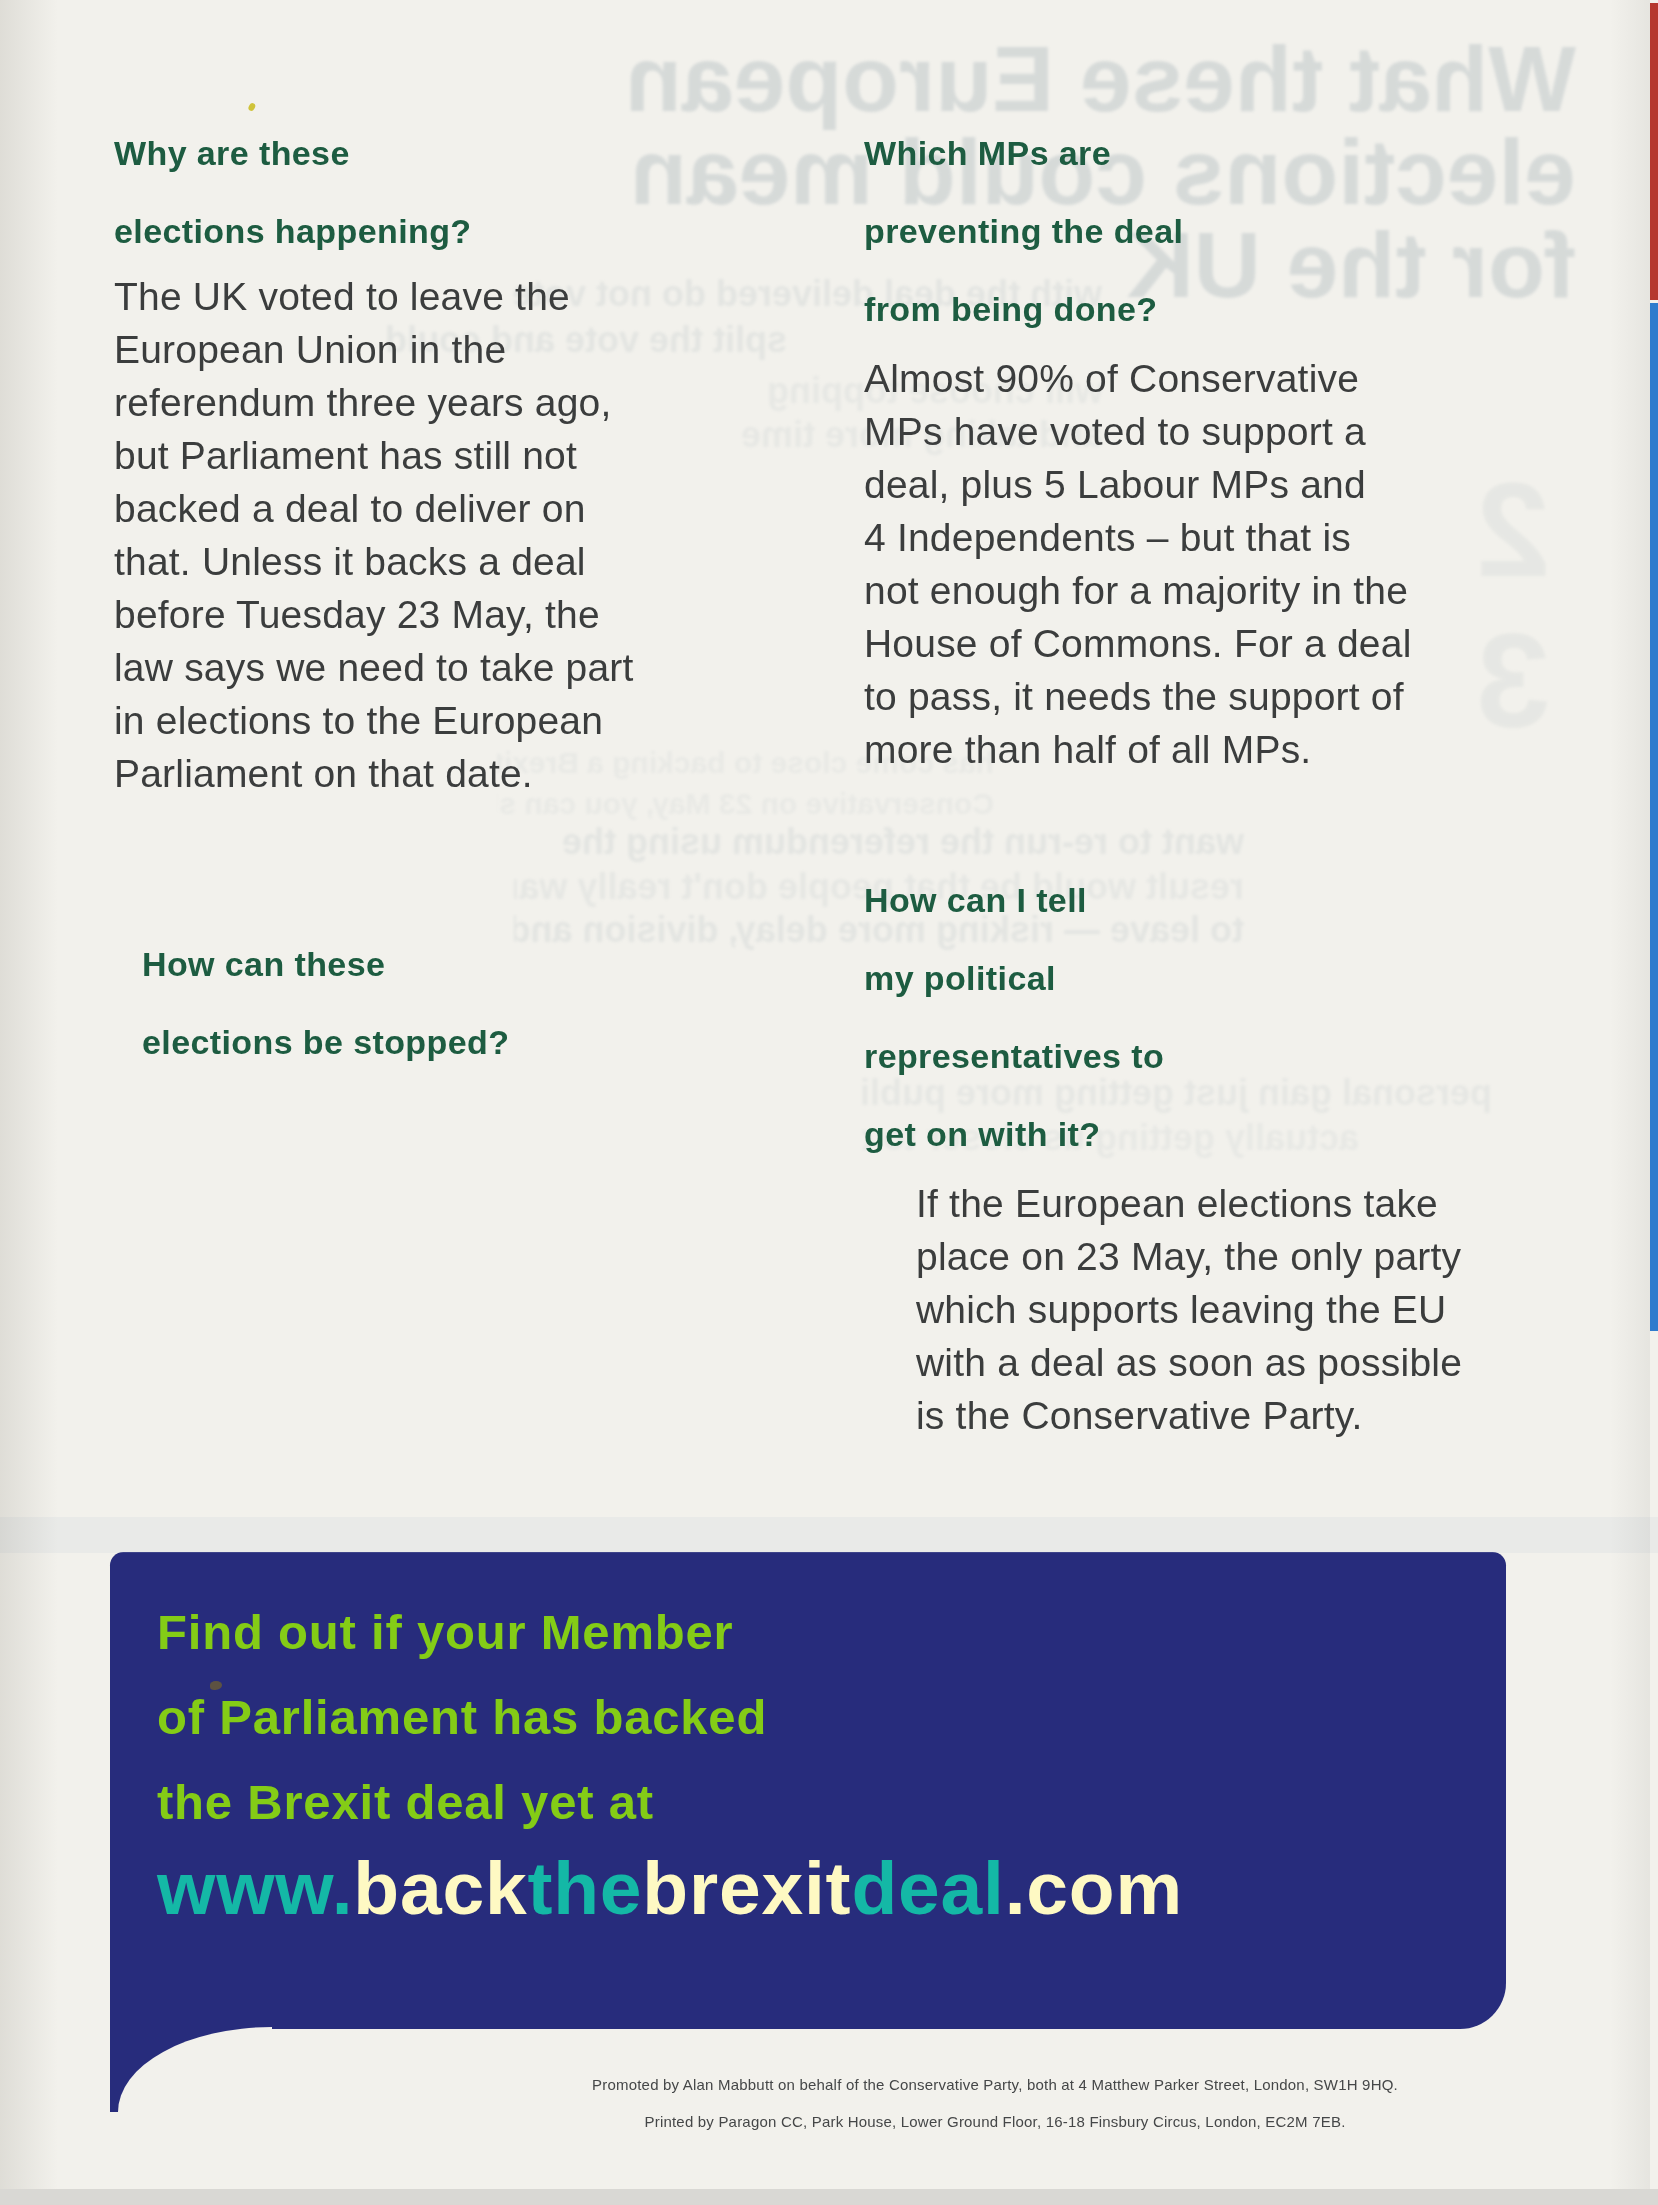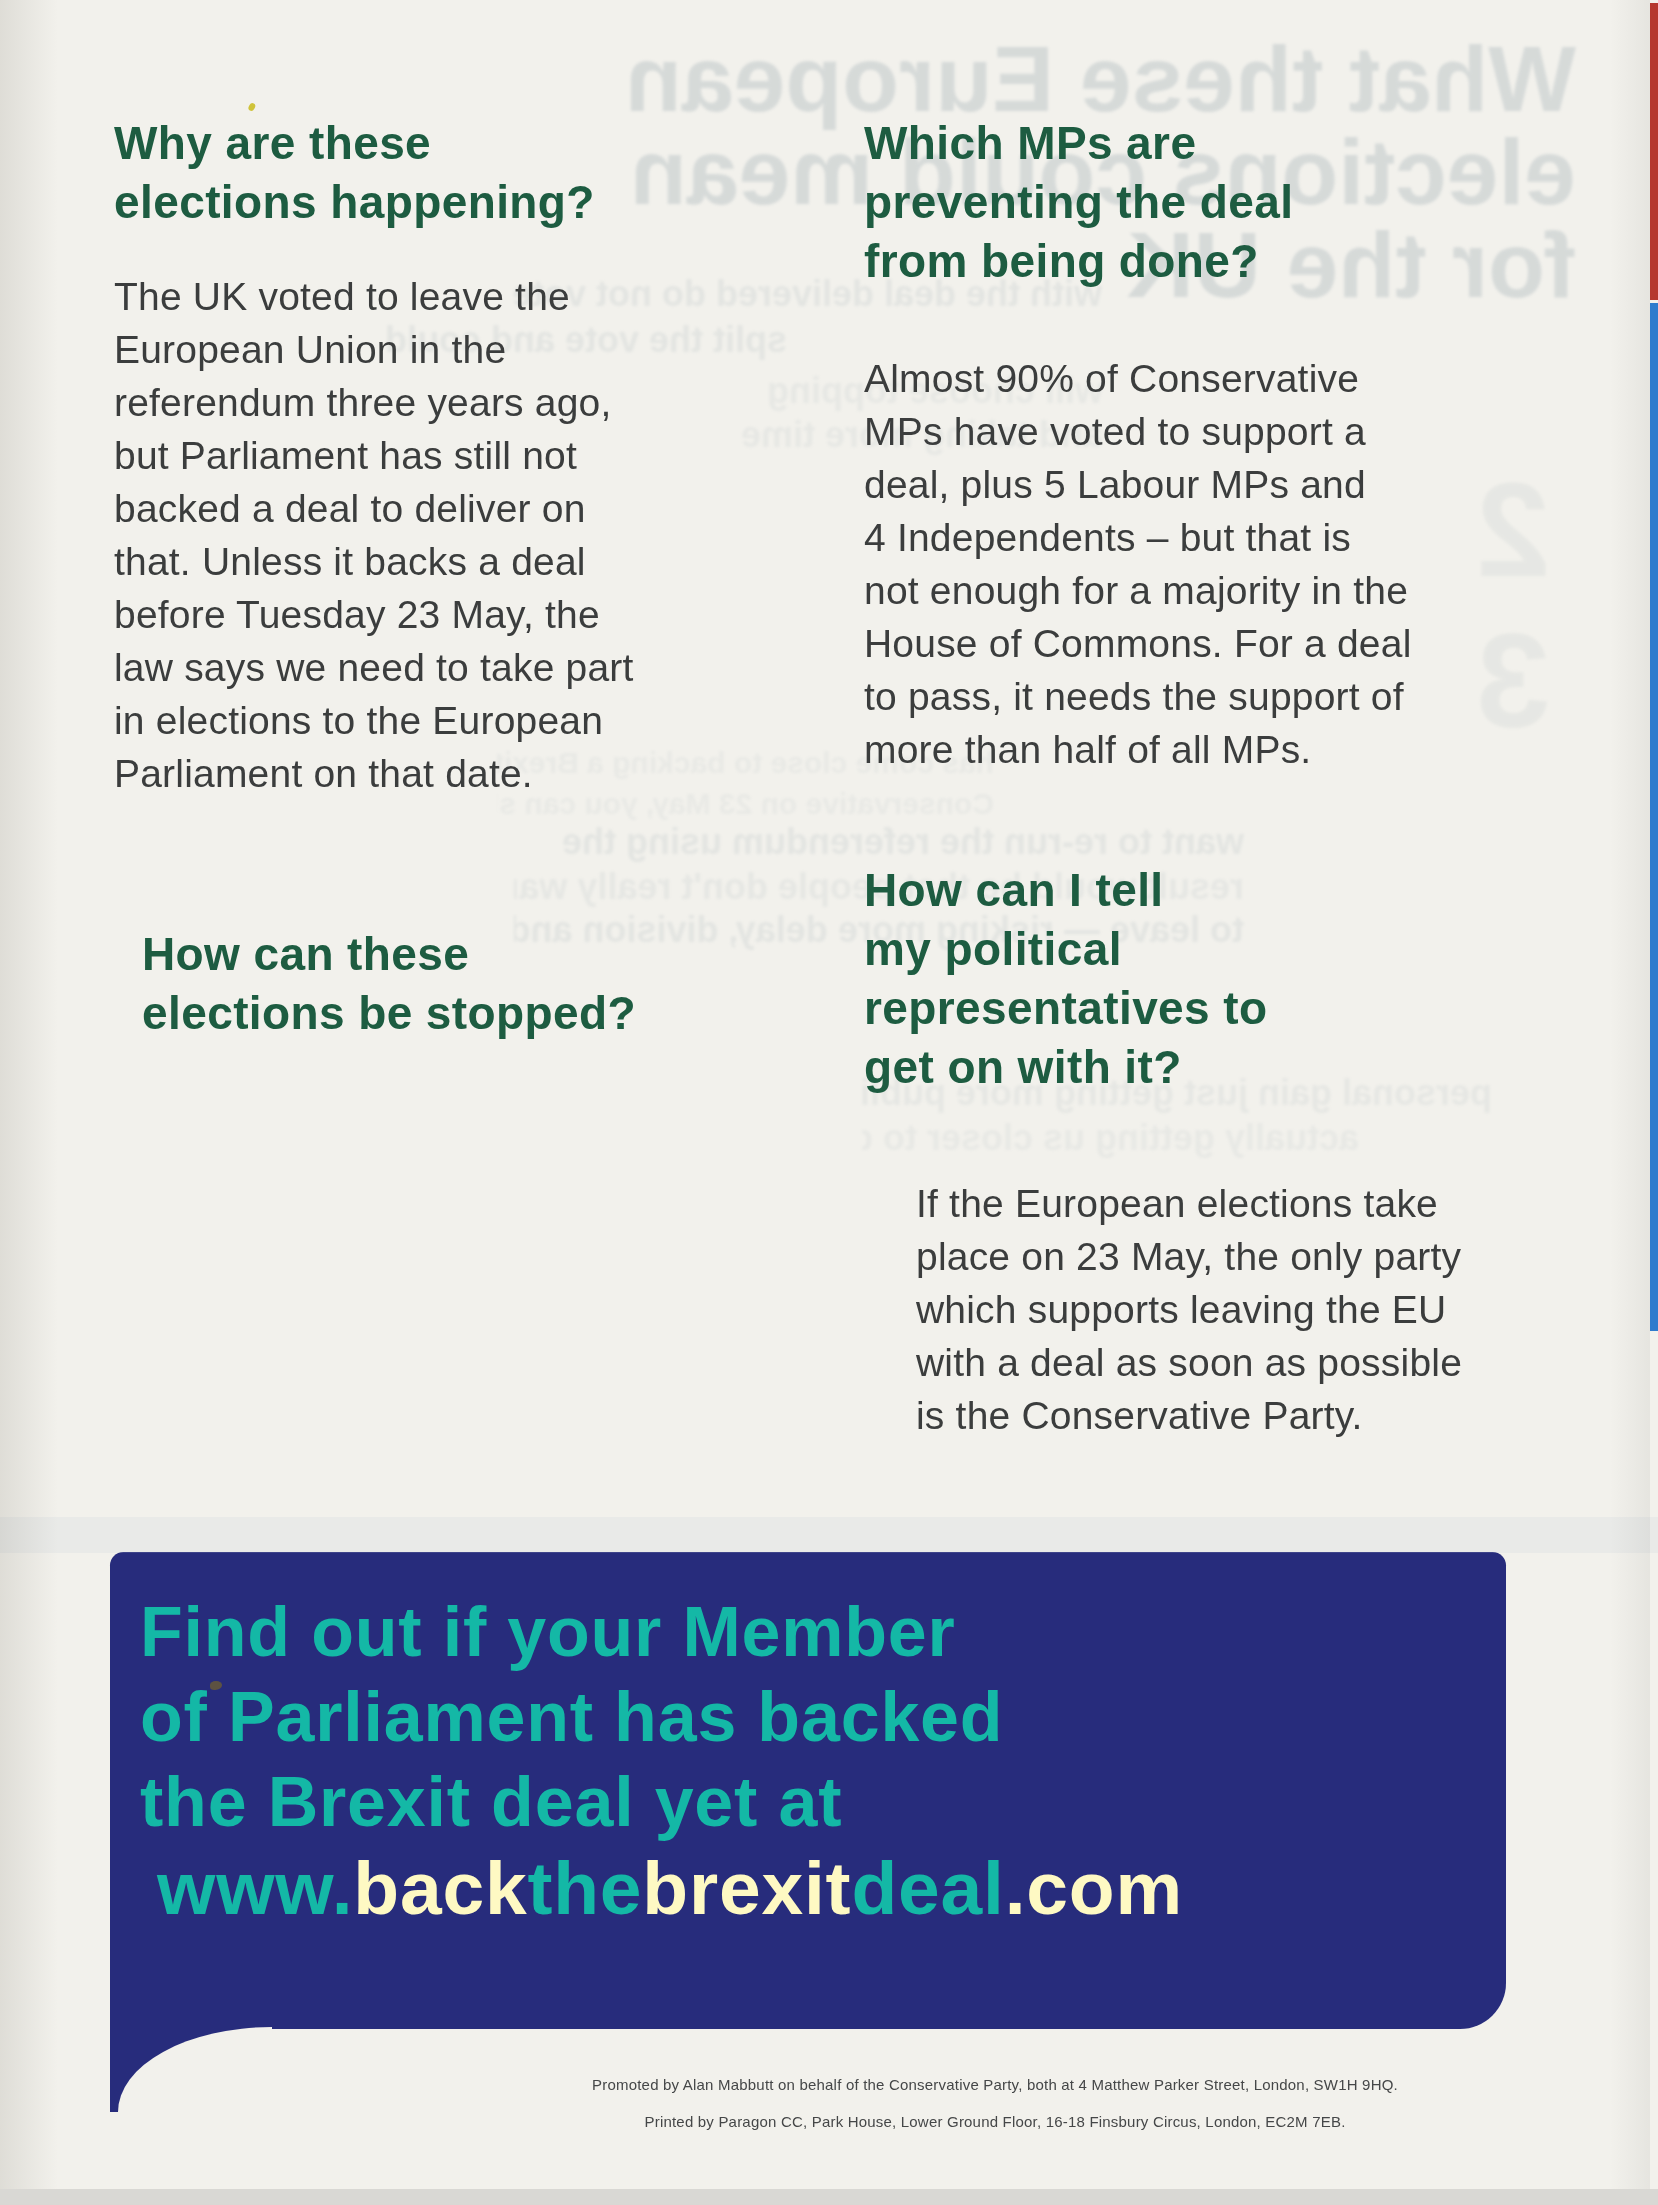--- a/index.html
+++ b/index.html
@@ -4,21 +4,21 @@
 <style>
   html,body{margin:0;padding:0;background:#777;}
   .page{
     position:relative;width:1658px;height:2205px;overflow:hidden;
     background:#f2f1ec;
     font-family:"Liberation Sans","DejaVu Sans",sans-serif;
   }
   .abs{position:absolute;}
   
   .h{
-    color:#1d5c41;font-weight:700;font-size:46px;line-height:59px;
+    color:#1d5c41;font-weight:700;font-size:34px;line-height:78px;
     letter-spacing:0.4px;white-space:pre-line;
   }
   .b{
     color:#3b3d3d;font-size:39px;line-height:53px;letter-spacing:0.2px;
     white-space:pre-line;
   }
   .lh1{left:114px;top:114px;width:647px;}
   .lp1{left:114px;top:270px;width:663px;}
   .lh2{left:102px;top:925px;width:647px;margin-left:40px;}
   .lp2{left:114px;top:1091px;width:663px;}
@@ -47,22 +47,22 @@
   .gf10{left:862px;top:1118px;width:497px;opacity:0.11;}
   .g-num{font-size:133px;line-height:133px;opacity:0.12;}
   .gn2{left:1476px;top:464px;}
   .gn3{left:1476px;top:615px;}
   
   .banner{
     left:110px;top:1552px;width:1396px;height:477px;
     background:#272c7c;border-radius:13.3px 13.3px 46px 0;
   }
   .banner-text{
-    position:absolute;left:30px;top:38px;width:1293px;
-    color:#14b8a6;font-weight:700;font-size:70px;line-height:85px;
+    position:absolute;left:47px;top:38px;width:1293px;
+    color:#84cc16;font-weight:700;font-size:49px;line-height:85px;
     letter-spacing:0.8px;white-space:pre-line;
   }
   .banner-url{
     position:absolute;left:47px;top:294px;width:1293px;
     font-weight:700;font-size:75px;line-height:85px;letter-spacing:0.8px;
     white-space:nowrap;
   }
   .u-w{color:#14b8a6;}
   .u-y{color:#fef9c3;}
   .banner-tail{left:110px;top:2027px;width:162px;height:85px;background:#272c7c;}

